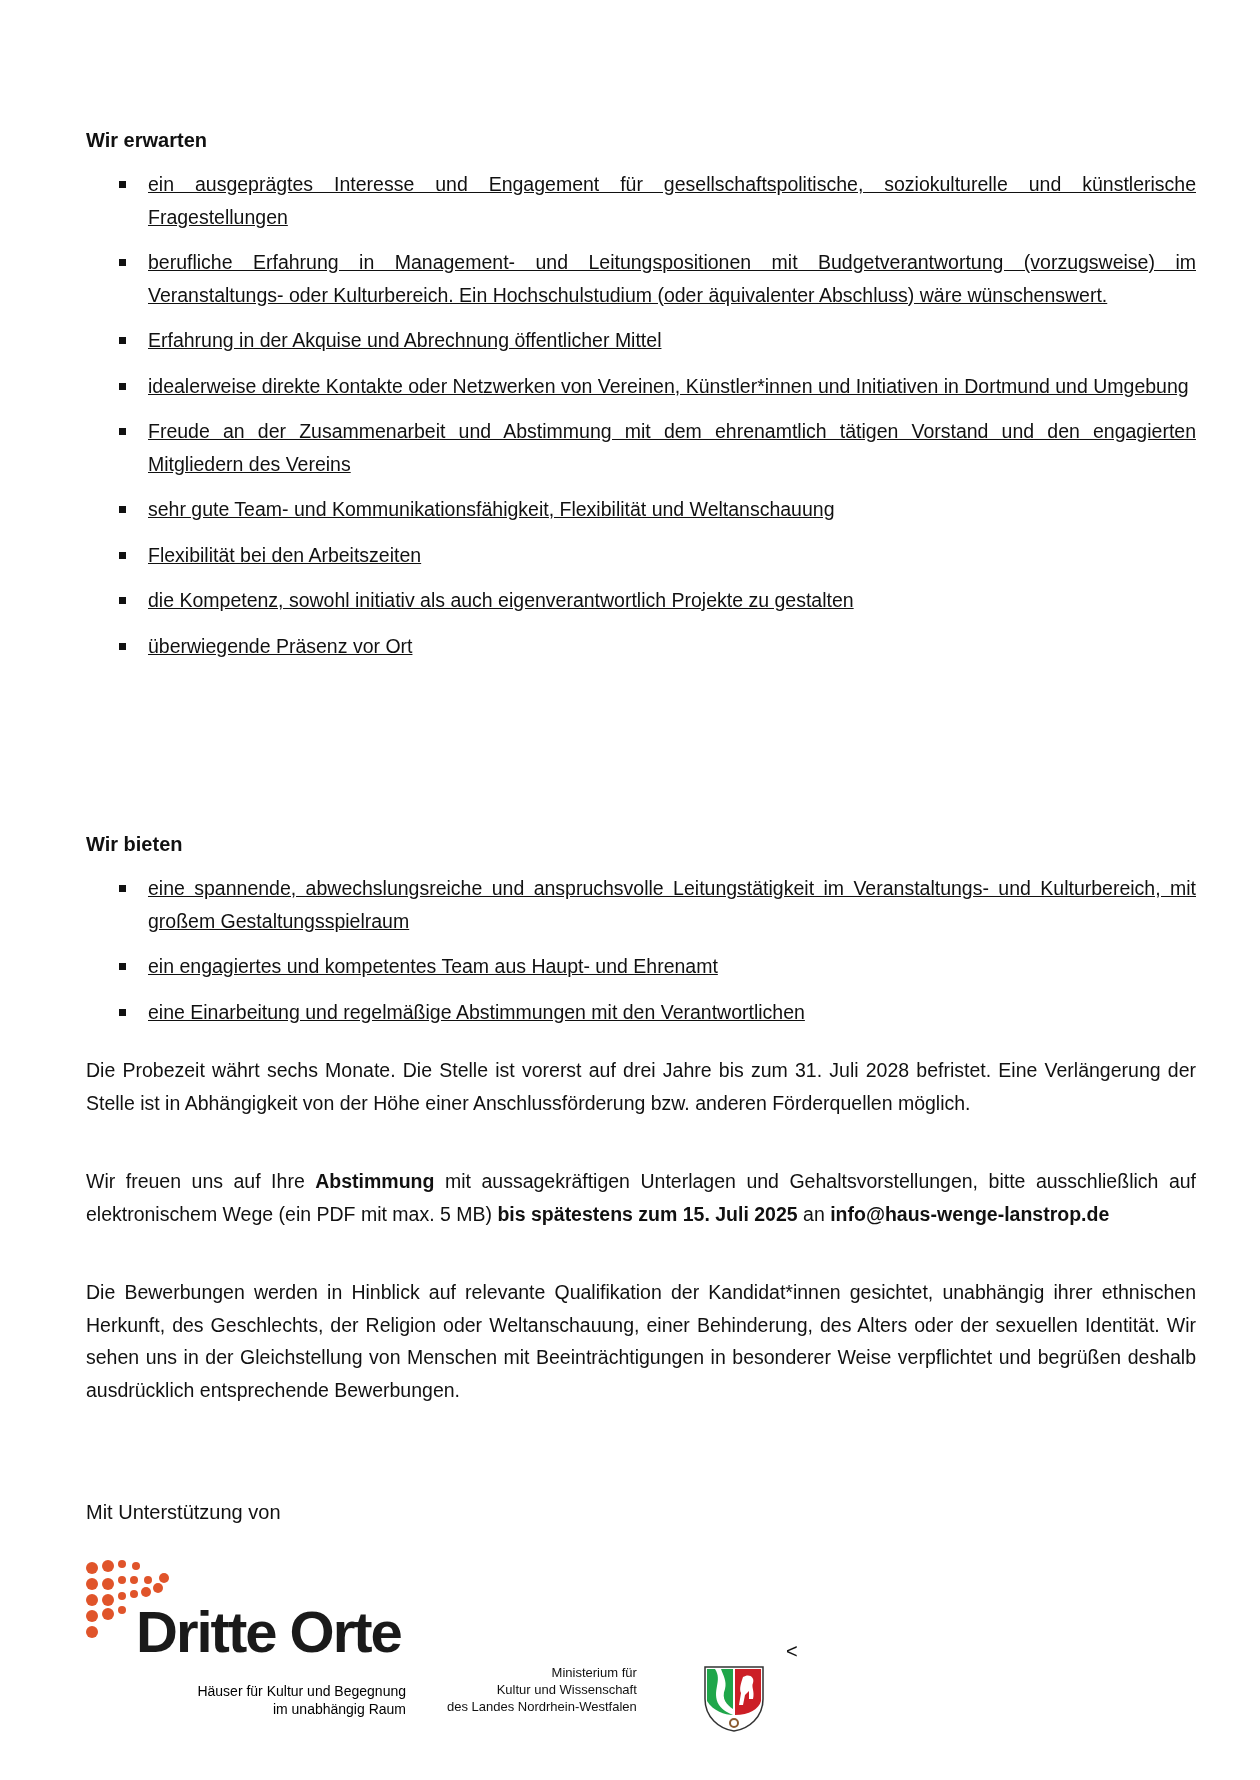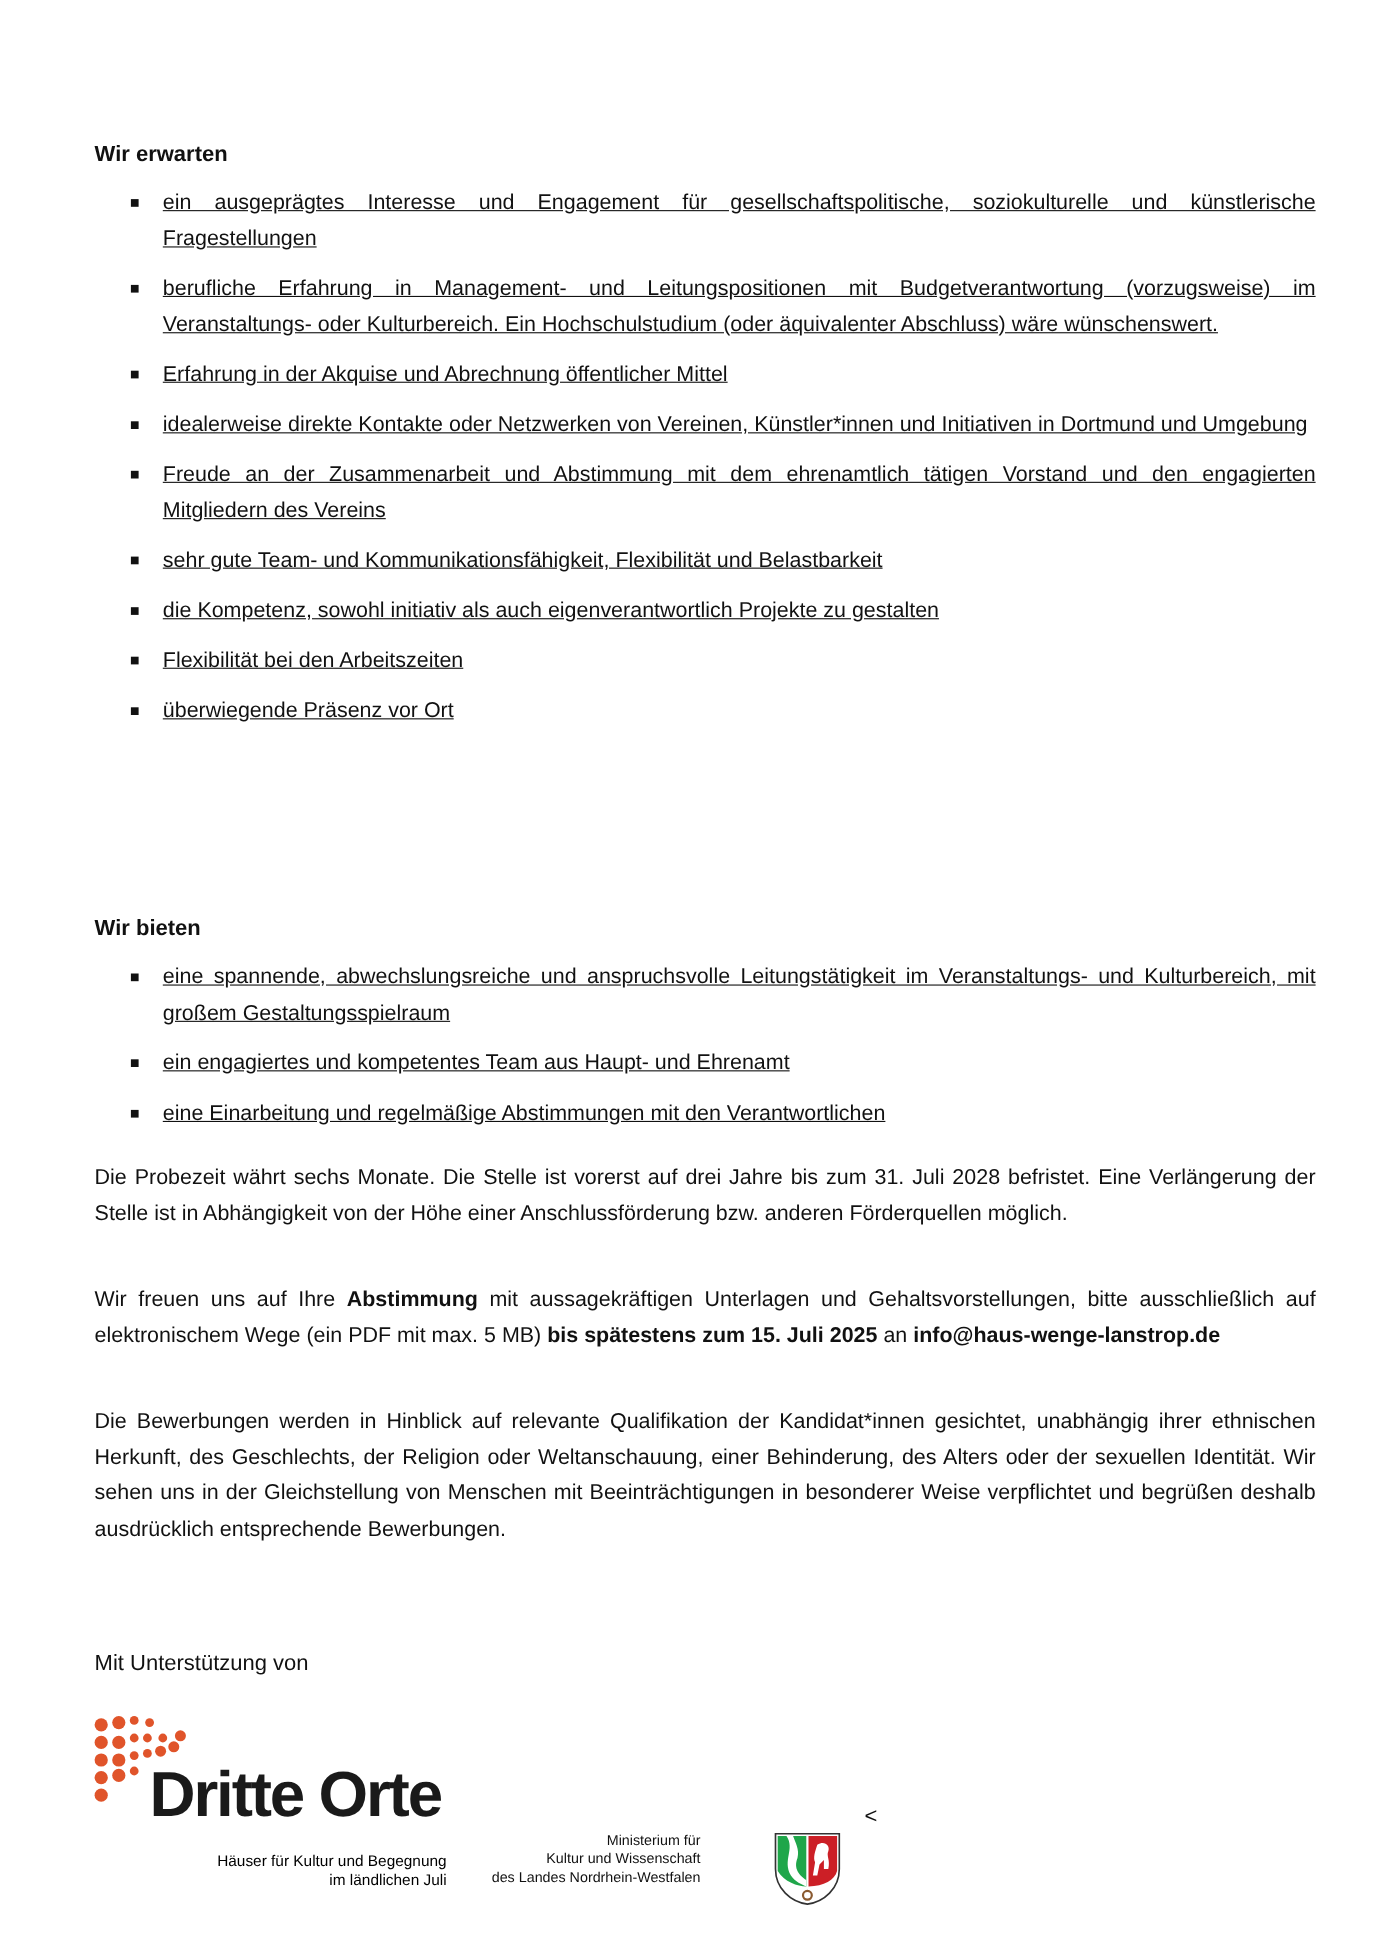--- a/index.html
+++ b/index.html
@@ -22,23 +22,23 @@
 </head>
 <body>
 
 <div class="h" style="top:126px">Wir erwarten</div>
 <ul class="bl" id="expect-list" style="top:168px">
     <li><span class="sq"></span><span>ein ausgeprägtes Interesse und Engagement für gesellschaftspolitische, soziokulturelle und künstlerische Fragestellungen</span></li>
     <li><span class="sq"></span><span>berufliche Erfahrung in Management- und Leitungspositionen mit Budgetverantwortung (vorzugsweise) im Veranstaltungs- oder Kulturbereich. Ein Hochschulstudium (oder äquivalenter Abschluss) wäre wünschenswert.</span></li>
     <li><span class="sq"></span><span>Erfahrung in der Akquise und Abrechnung öffentlicher Mittel</span></li>
     <li><span class="sq"></span><span>idealerweise direkte Kontakte oder Netzwerken von Vereinen, Künstler*innen und Initiativen in Dortmund und Umgebung</span></li>
     <li><span class="sq"></span><span>Freude an der Zusammenarbeit und Abstimmung mit dem ehrenamtlich tätigen Vorstand und den engagierten Mitgliedern des Vereins</span></li>
-    <li><span class="sq"></span><span>sehr gute Team- und Kommunikationsfähigkeit, Flexibilität und Belastbarkeit</span></li>
+    <li><span class="sq"></span><span>sehr gute Team- und Kommunikationsfähigkeit, Flexibilität und Weltanschauung</span></li>
+    <li><span class="sq"></span><span>Flexibilität bei den Arbeitszeiten</span></li>
     <li><span class="sq"></span><span>die Kompetenz, sowohl initiativ als auch eigenverantwortlich Projekte zu gestalten</span></li>
-    <li><span class="sq"></span><span>Flexibilität bei den Arbeitszeiten</span></li>
     <li><span class="sq"></span><span>überwiegende Präsenz vor Ort</span></li>
   </ul>
 
 <div class="h" style="top:830px">Wir bieten</div>
 <ul class="bl" id="offer-list" style="top:872px">
     <li><span class="sq"></span><span>eine spannende, abwechslungsreiche und anspruchsvolle Leitungstätigkeit im Veranstaltungs- und Kulturbereich, mit großem Gestaltungsspielraum</span></li>
     <li><span class="sq"></span><span>ein engagiertes und kompetentes Team aus Haupt- und Ehrenamt</span></li>
     <li><span class="sq"></span><span>eine Einarbeitung und regelmäßige Abstimmungen mit den Verantwortlichen</span></li>
   </ul>
 
@@ -69,21 +69,21 @@
       <circle cx="62" cy="32" r="5" fill="#e0542a"></circle>
       <circle cx="74" cy="28" r="5" fill="#e0542a"></circle>
       <circle cx="8" cy="56" r="6" fill="#e0542a"></circle>
       <circle cx="24" cy="54" r="6" fill="#e0542a"></circle>
       <circle cx="38" cy="50" r="4" fill="#e0542a"></circle>
       <circle cx="8" cy="72" r="6" fill="#e0542a"></circle>
     </svg>
   <div class="word">Dritte Orte</div>
   <div class="sub">
     <div>Häuser für Kultur und Begegnung</div>
-    <div>im ländlichen Juli</div>
+    <div>im unabhängig Raum</div>
   </div>
 </div>
 
 <div class="mkw">
   <div>Ministerium für</div>
   <div>Kultur und Wissenschaft</div>
   <div>des Landes Nordrhein-Westfalen</div>
 </div>
 
 <svg class="shield" viewBox="0 0 62 68">

